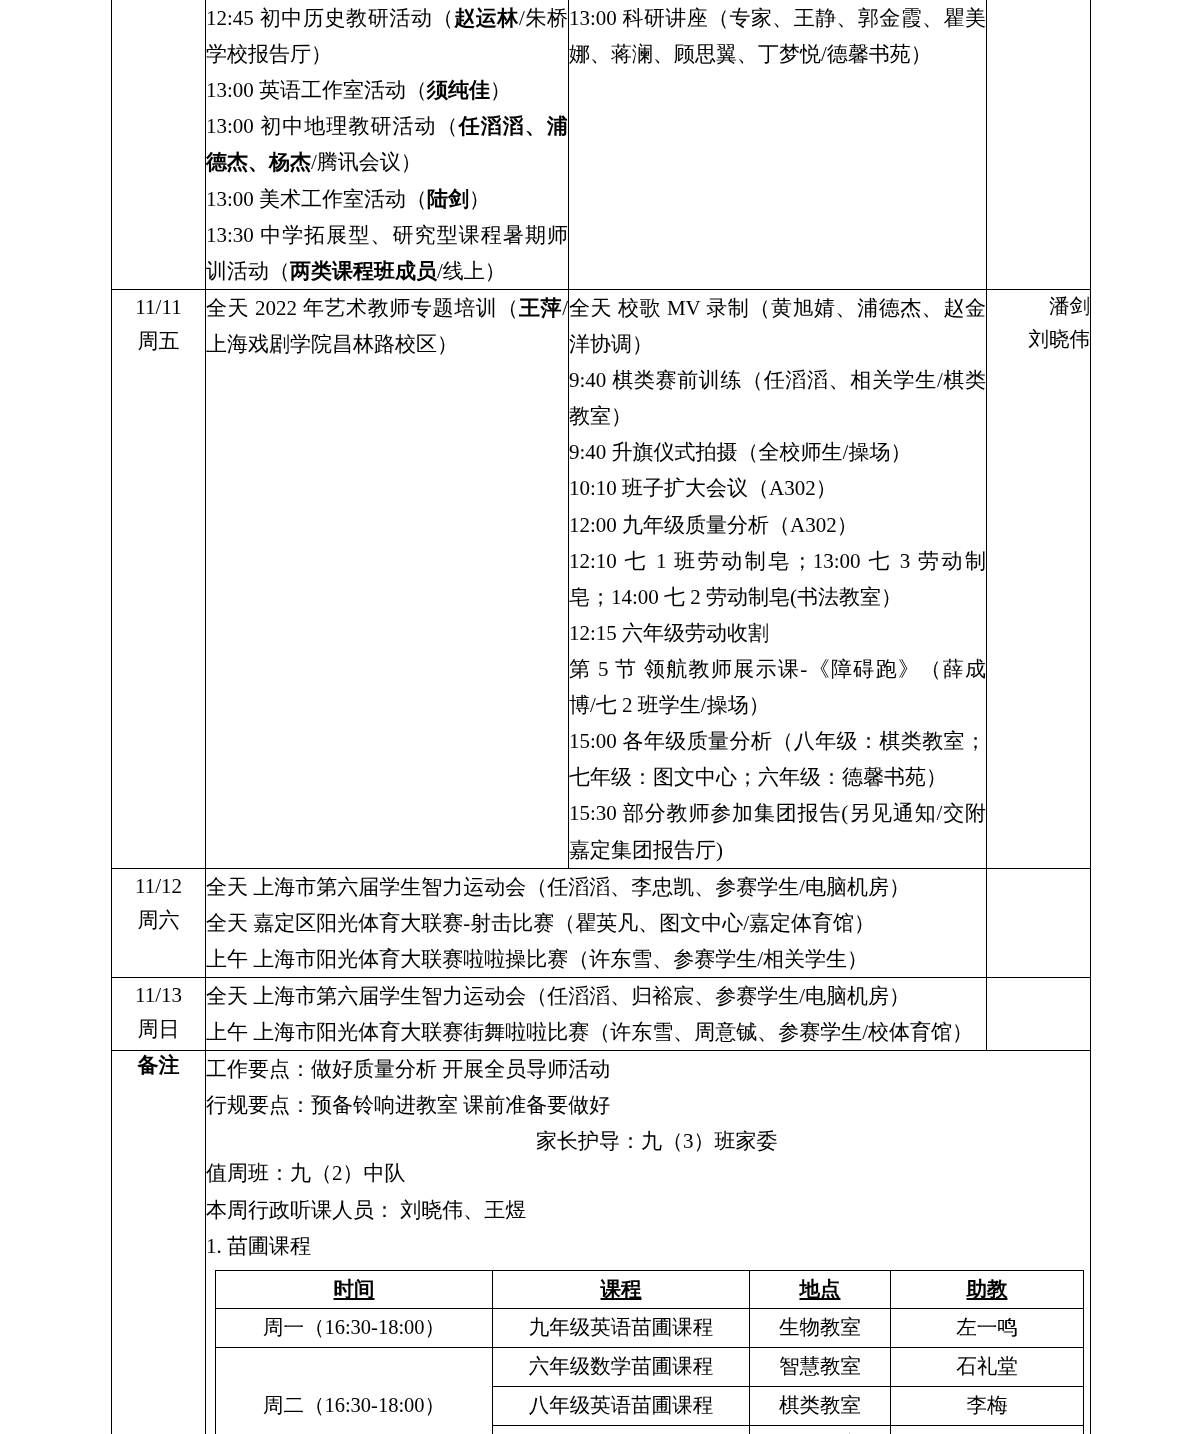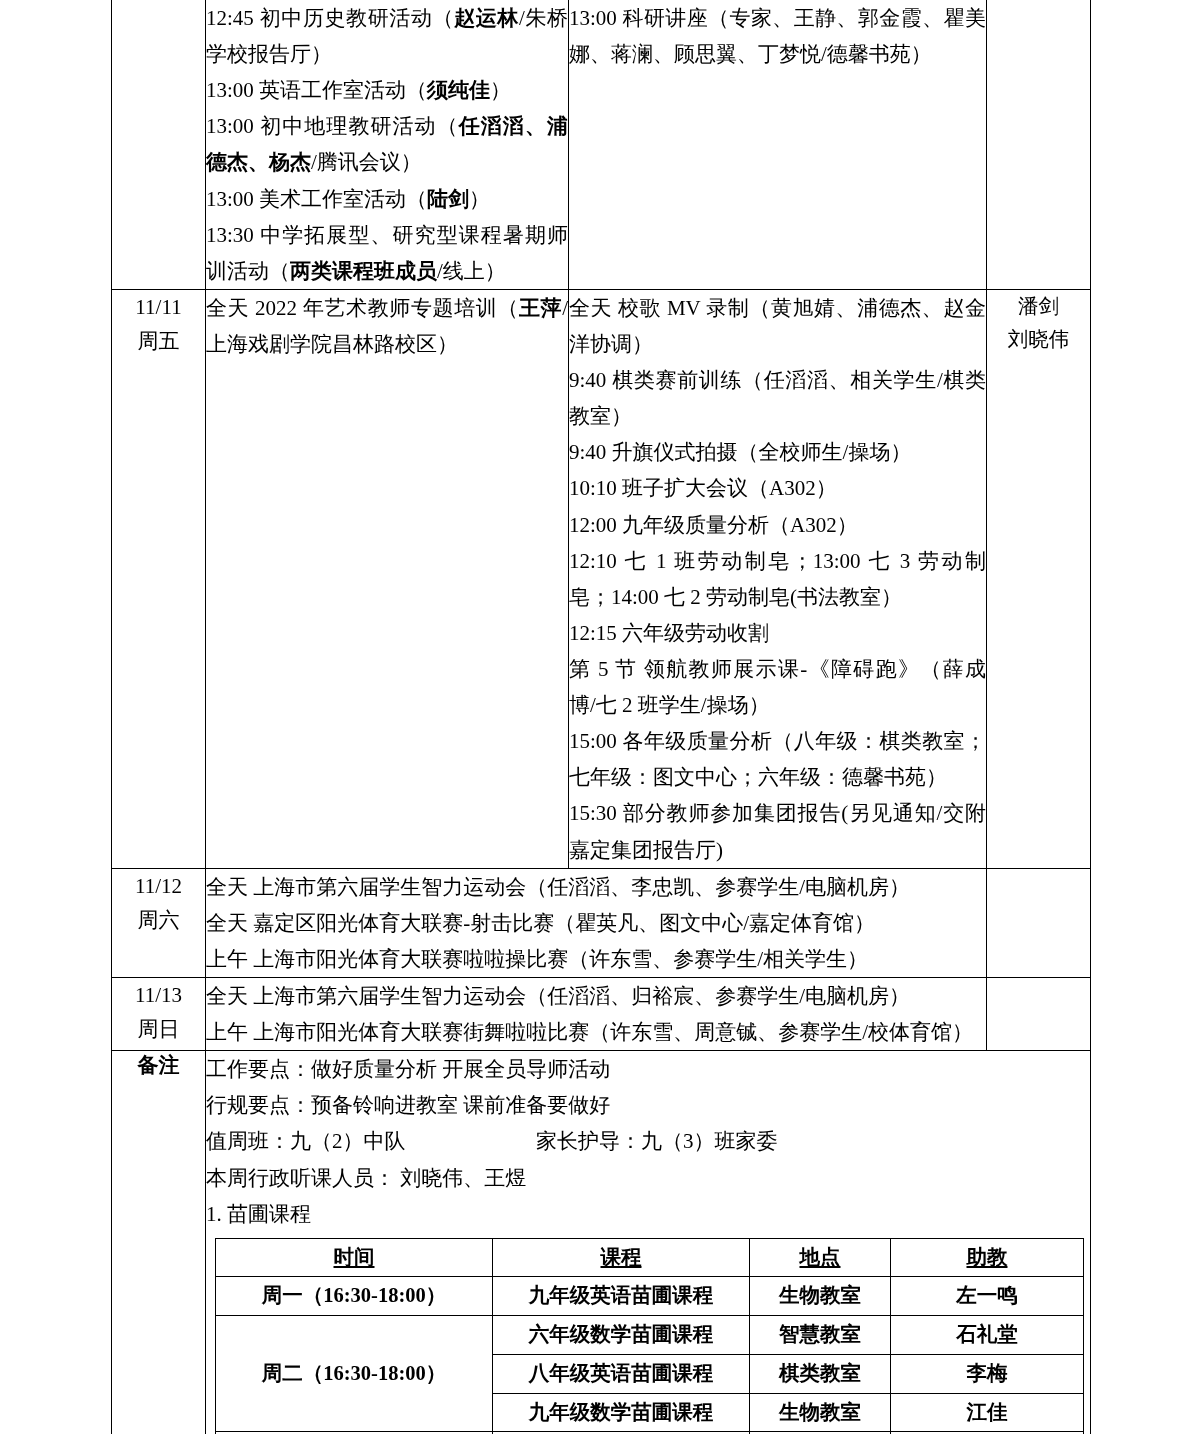--- a/index.html
+++ b/index.html
@@ -48,21 +48,21 @@
     text-align: center;
     vertical-align: middle;
     font-size: 21px;
     line-height: 1.62;
     padding: 2px 2px;
     white-space: nowrap;
   }
   .datecell .d1, .datecell .d2 { display: block; }
 
   .personcell {
-    text-align: center;
+    text-align: right;
     vertical-align: middle;
     font-size: 20.5px;
     line-height: 1.62;
     padding: 2px 3px;
   }
   .personcell span { display: block; }
 
   .eventcell {
     font-size: 21px;
     line-height: 1.72;
@@ -83,36 +83,36 @@
     font-size: 21px;
     font-weight: bold;
   }
   .remarksbody {
     font-size: 21px;
     line-height: 1.72;
     padding: 4px 6px 2px 8px;
   }
   .remarksbody p { margin: 0; white-space: pre; }
   .remarksbody .dutyline { display: flex; }
-  .remarksbody .dutyline .seg1 { width: 330px; flex: none; }
+  .remarksbody .dutyline .seg1 { width: 330px; flex: none; margin-top: 32px; }
 
   
   table.inner {
     border-collapse: collapse;
     table-layout: fixed;
     width: 848px;
     margin: 6px 0 4px 9px;
     font-size: 20.5px;
   }
   table.inner td, table.inner th {
     border: 1.3px solid #000000;
     text-align: center;
     padding: 3px 2px 4px 2px;
     line-height: 1.5;
-    font-weight: bold;
+    font-weight: normal;
     white-space: nowrap;
   }
   table.inner th { font-weight: bold; text-decoration: underline; }
   .i-time   { width: 272px; }
   .i-course { width: 252px; }
   .i-place  { width: 136px; }
   .i-asst   { width: 188px; }
 </style>
 </head>
 <body>

